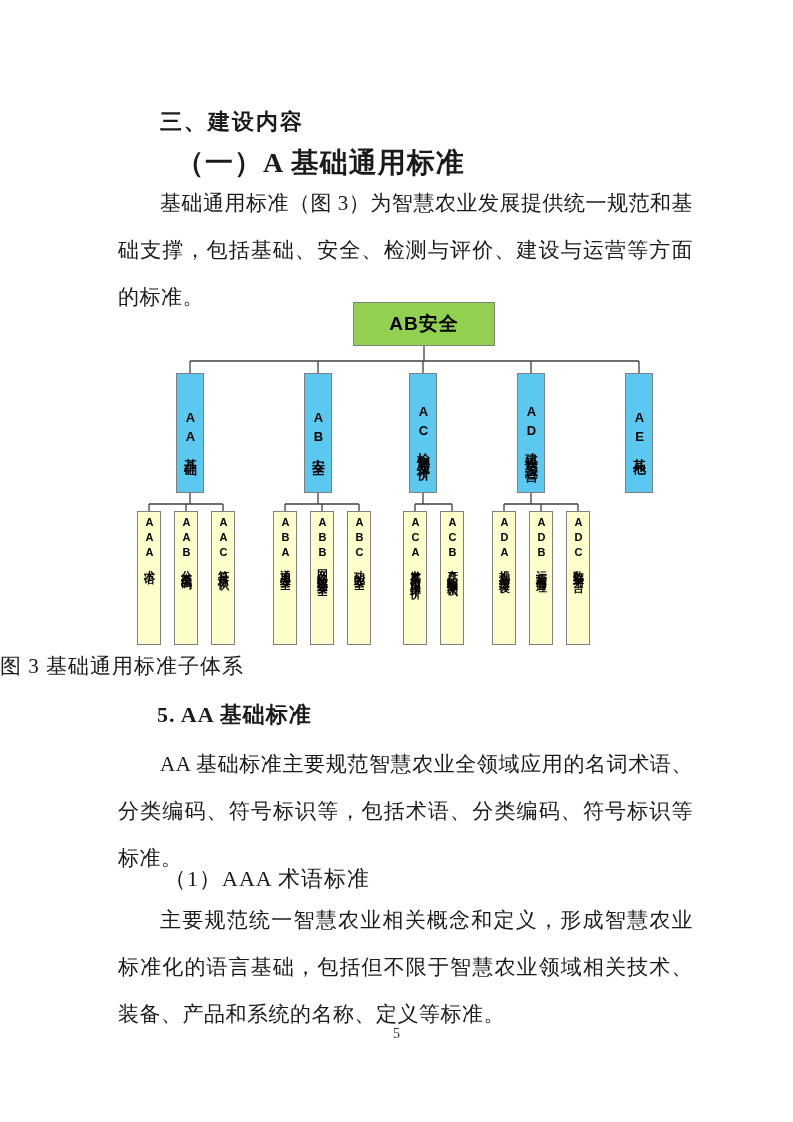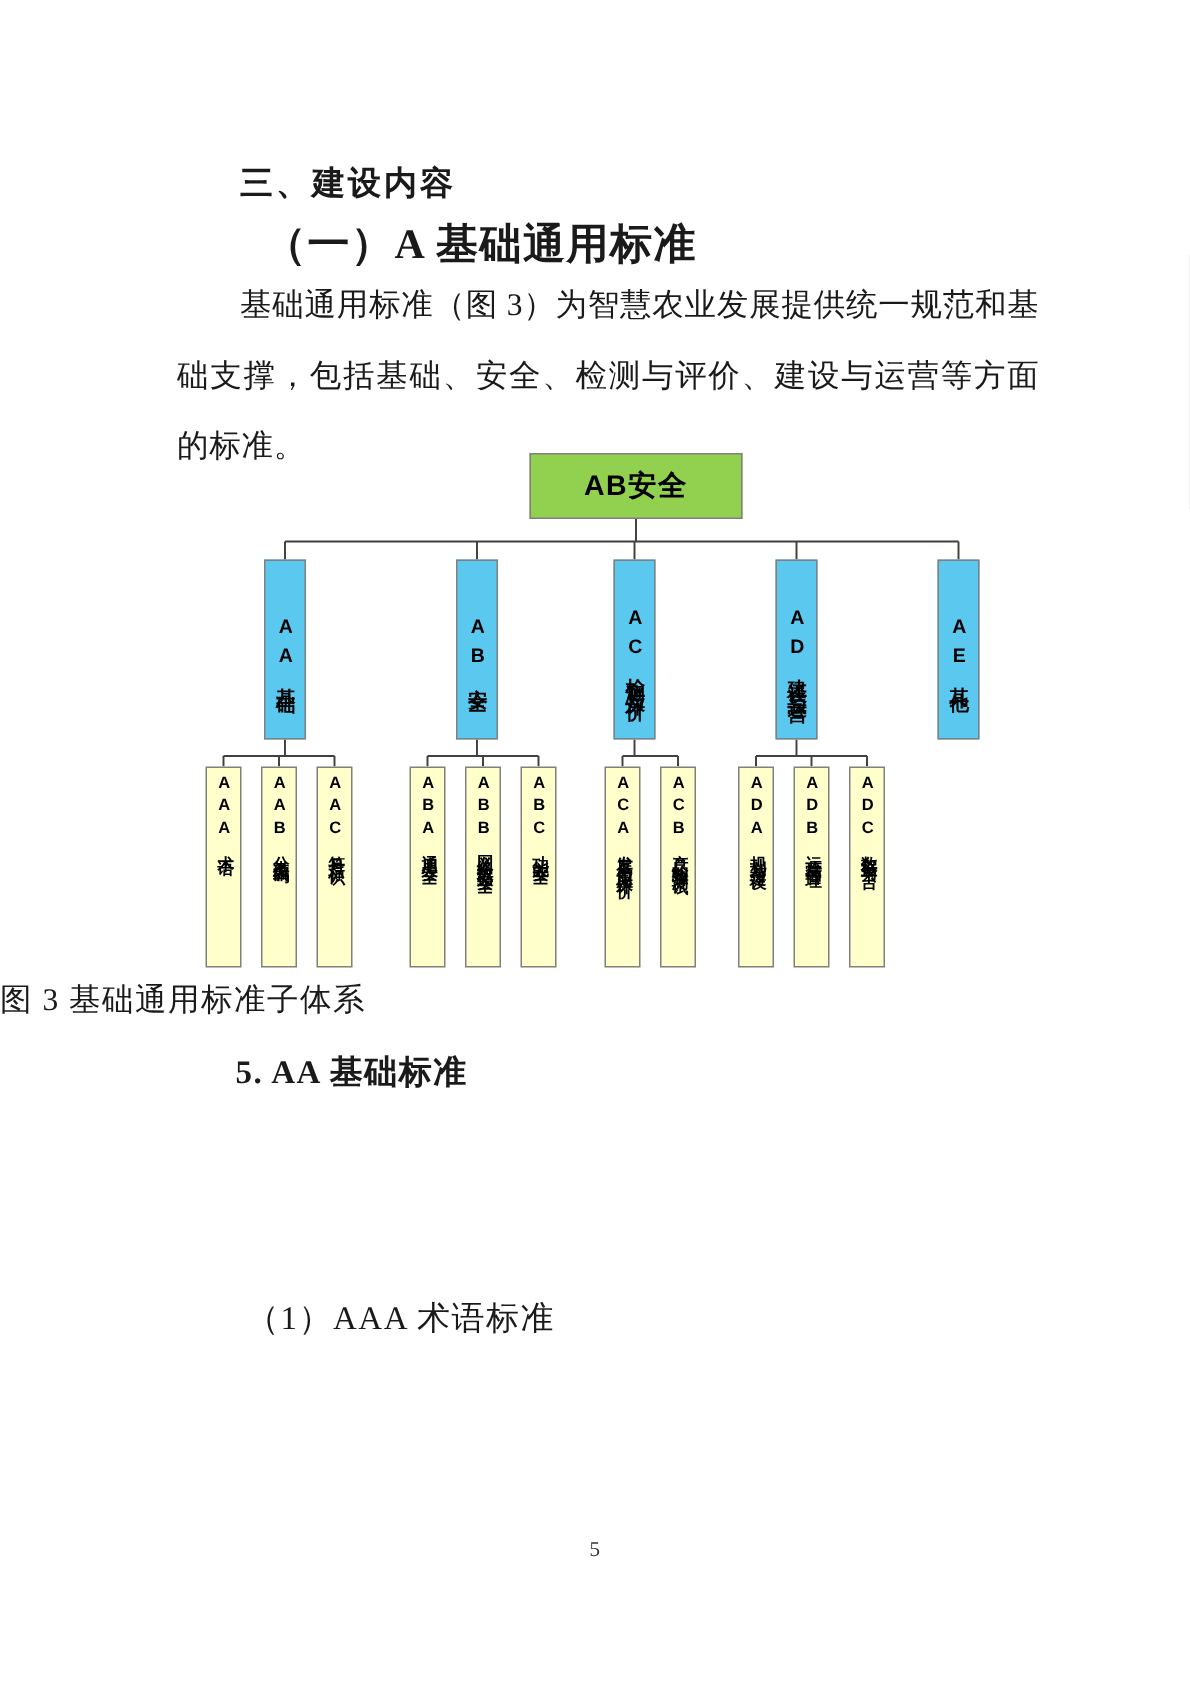--- a/index.html
+++ b/index.html
@@ -118,18 +118,20 @@
       <span class="vlabel">ADB运营与管理</span>
     </div>
     <div class="node vbox l3" style="left:566px">
       <span class="vlabel">ADC数据与平台</span>
     </div>
   </div>
 
   <div class="caption">图 3 基础通用标准子体系</div>
 
   <div class="h3">5. AA 基础标准</div>
+  <div class="para p2">AA 基础标准主要规范智慧农业全领域应用的名词术语、分类编码、符号标识等，包括术语、分类编码、符号标识等标准。</div>
 
   <div class="h4">（1）AAA 术语标准</div>
+  <div class="para p3">主要规范统一智慧农业相关概念和定义，形成智慧农业标准化的语言基础，包括但不限于智慧农业领域相关技术、装备、产品和系统的名称、定义等标准。</div>
 
   <div class="page-number">5</div>
 
 </div>
 
 </body></html>

